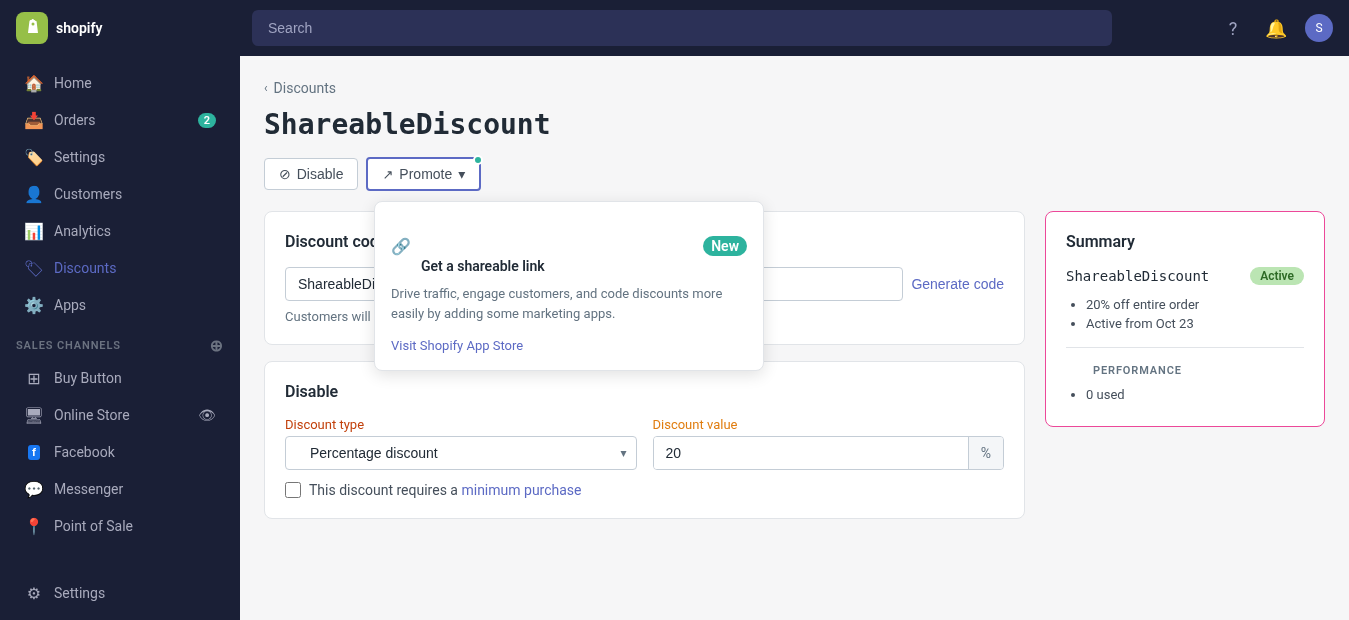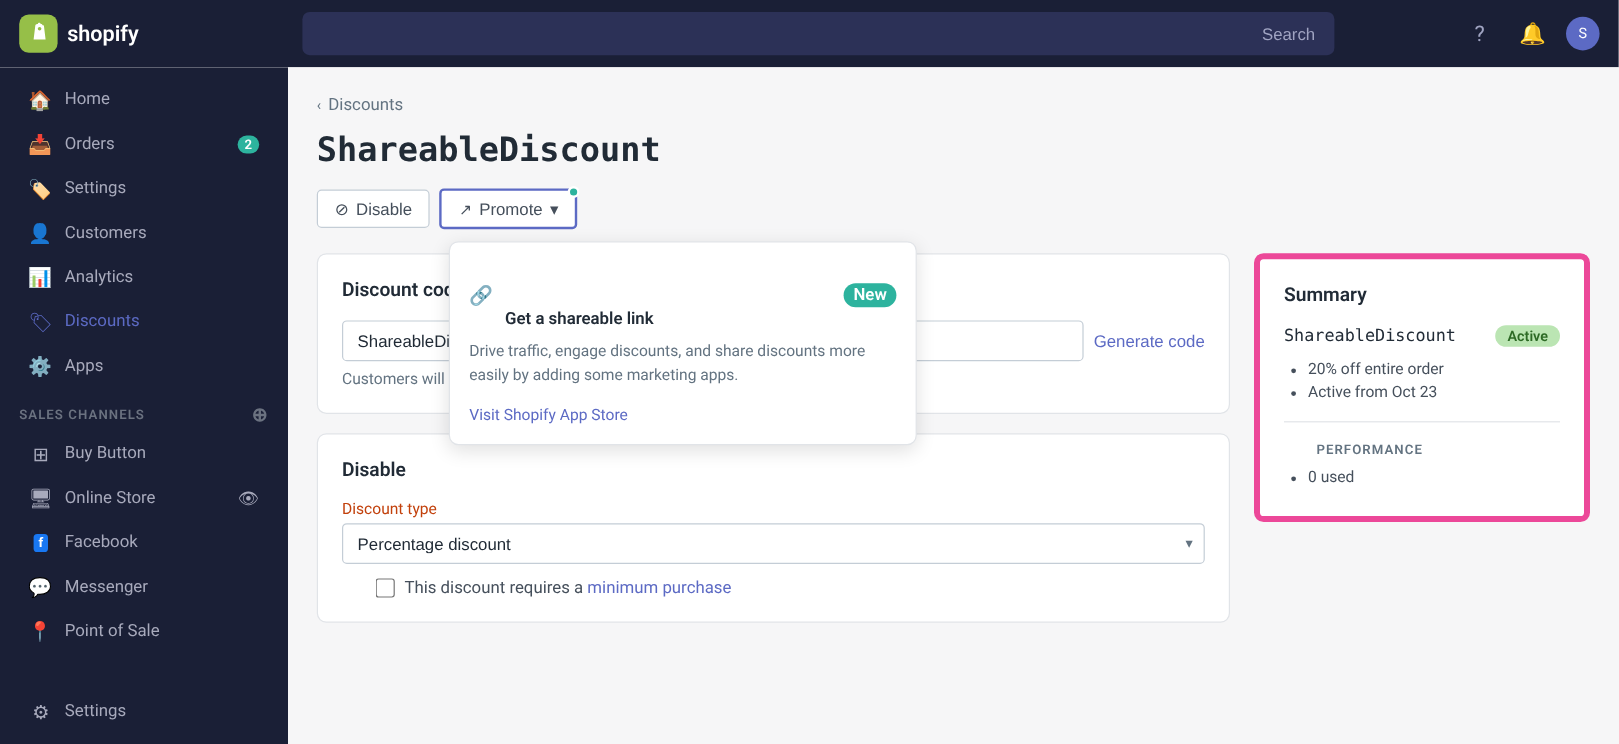--- a/index.html
+++ b/index.html
@@ -29,35 +29,34 @@
       border-radius: 8px;
       display: flex;
       align-items: center;
       justify-content: center;
       color: white;
       font-size: 18px;
       font-weight: bold;
     }
     .logo-text {
       color: white;
-      font-size: 18px;
+      font-size: 14px;
       font-weight: 600;
     }
     .search-bar {
       flex: 1;
       background: #2c3157;
       border: none;
       border-radius: 6px;
       height: 36px;
       padding: 0 16px;
       color: #a0a4c2;
       font-size: 14px;
       outline: none;
       max-width: 860px;
-      text-align: right;
     }
     .search-bar::placeholder { color: #a0a4c2; }
     .topbar-right {
       display: flex;
       align-items: center;
       gap: 12px;
       margin-left: auto;
     }
     .topbar-icon {
       color: #a0a4c2;
@@ -301,21 +300,21 @@
       border-radius: 4px;
       font-size: 14px;
       color: #212b36;
       outline: none;
     }
     .select-wrapper {
       position: relative;
     }
     .select-wrapper select {
       width: 100%;
-      padding: 8px 12px;
+      padding: 8px 24px;
       border: 1px solid #c4cdd6;
       border-radius: 4px;
       font-size: 14px;
       color: #212b36;
       outline: none;
       appearance: none;
       background: white;
       cursor: pointer;
     }
     .select-chevron {
@@ -347,21 +346,20 @@
       background: #f4f6f8;
       border-left: 1px solid #c4cdd6;
       color: #637381;
       font-size: 14px;
     }
 
     .checkbox-row {
       display: flex;
       gap: 8px;
       margin-top: 8px;
-      margin-left: 28px;
     }
     .checkbox-row input[type=checkbox] {
       width: 16px;
       height: 16px;
       cursor: pointer;
     }
     .checkbox-label {
       font-size: 14px;
       color: #454f5b;
     }
@@ -396,21 +394,21 @@
       white-space: nowrap;
     }
 
     
     .summary-panel {
       width: 280px;
       flex-shrink: 0;
     }
     .summary-card {
       background: white;
-      border: 5px solid #ec4899;
+      border: 1px solid #ec4899;
       border-radius: 8px;
       padding: 20px;
     }
     .summary-title {
       font-size: 16px;
       font-weight: 600;
       color: #212b36;
       margin-bottom: 16px;
     }
     .summary-discount-name {
@@ -580,21 +578,21 @@
         <span>▾</span>
         <span class="promote-dot"></span>
       </button>
 
       <div class="dropdown-menu">
         <div class="dropdown-header">
           <span class="dropdown-link-icon">🔗</span>
           <span class="dropdown-title">Get a shareable link</span>
           <span class="new-badge">New</span>
         </div>
-        <p class="dropdown-desc">Drive traffic, engage discounts, and share discounts more easily by adding some marketing apps.</p>
+        <p class="dropdown-desc">Drive traffic, engage customers, and code discounts more easily by adding some marketing apps.</p>
         <a class="dropdown-link">Visit Shopify App Store</a>
       </div>
     </div>
 
     <div class="content-layout">
       <div class="content-main">
 
         <div class="card">
           <div class="card-title">Discount code</div>
           <div class="discount-code-row">
@@ -612,20 +610,27 @@
             <div class="form-group">
               <label class="form-label">Discount type</label>
               <div class="select-wrapper">
                 <select>
                   <option>Percentage discount</option>
                   <option>Fixed amount discount</option>
                   <option>Free shipping</option>
                   <option>Buy X get Y</option>
                 </select>
                 <span class="select-chevron">▾</span>
+              </div>
+            </div>
+            <div class="form-group">
+              <label class="form-label orange">Discount value</label>
+              <div class="input-suffix">
+                <input type="text" value="20" style="">
+                <span class="suffix-label">%</span>
               </div>
             </div>
           </div>
           <div class="checkbox-row">
             <input type="checkbox" id="min-purchase" style="">
             <label class="checkbox-label" for="min-purchase">
               This discount requires a <a href="#">minimum purchase</a>
             </label>
           </div>
         </div>

